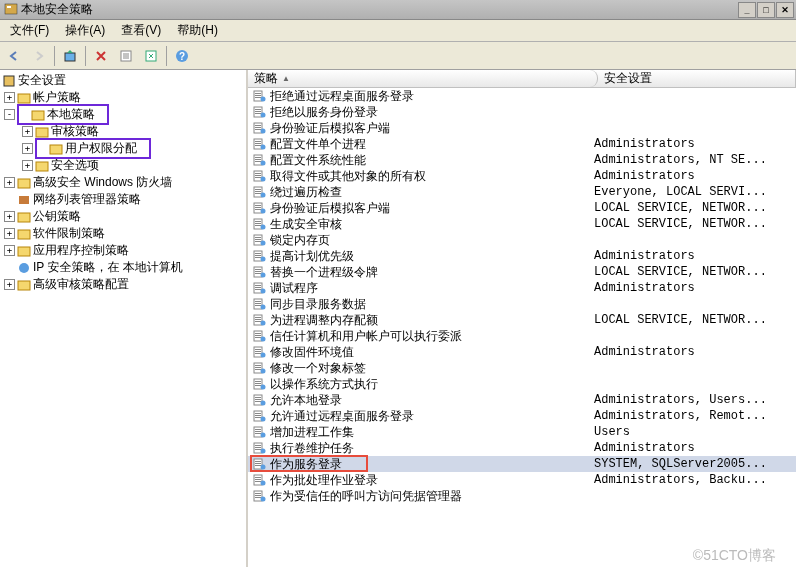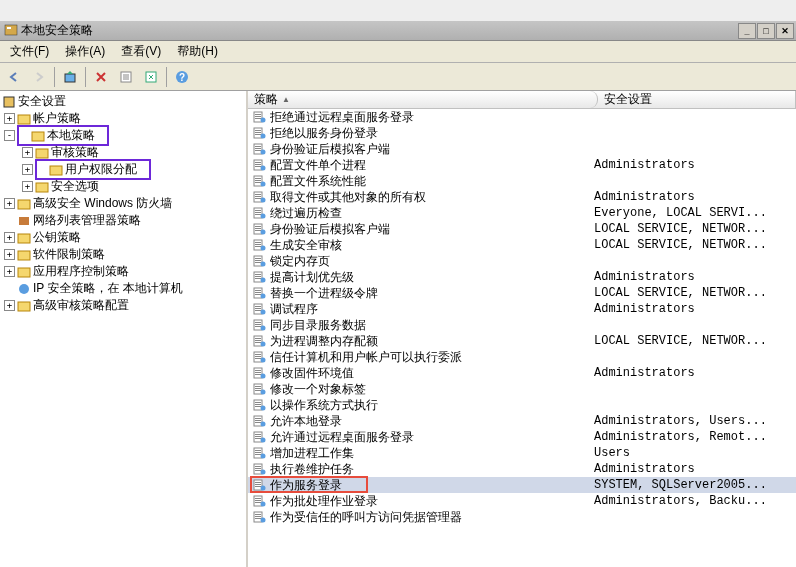--- a/index.html
+++ b/index.html
@@ -1,18 +1,18 @@
 <!DOCTYPE html>
 <html><head>
 <meta charset="utf-8">
 <style>
 * { box-sizing: border-box; margin: 0; padding: 0; font-family: "SimSun", "Microsoft YaHei", sans-serif; }
 body { background: #eee; overflow: hidden; width: 796px; height: 567px; }
 .window { width: 796px; height: 567px; background: #d4d0c8; position: relative; }
-.titlebar { height: 20px; background: linear-gradient(to bottom, #c5c5c5, #b0b0b0); display: flex; align-items: center; padding-left: 4px; border-bottom: 1px solid #888; margin-top: 21px; }
+.titlebar { height: 20px; background: linear-gradient(to bottom, #c5c5c5, #b0b0b0); display: flex; align-items: center; padding-left: 4px; border-bottom: 1px solid #888; }
 .titlebar-icon { width: 14px; height: 14px; display: inline-flex; align-items: center; justify-content: center; margin-right: 3px; }
 .titlebar-text { font-size: 12px; color: #000; flex: 1; }
 .window-buttons { display: flex; }
 .window-btn { width: 18px; height: 16px; margin-right: 1px; background: #d4d0c8; border: 1px solid #888; display: flex; align-items: center; justify-content: center; font-size: 9px; font-weight: bold; cursor: pointer; }
 .window-btn:last-child { margin-right: 2px; }
 .menubar { height: 22px; display: flex; align-items: center; background: #ece9d8; border-bottom: 1px solid #b0b0b0; padding-left: 2px; }
 .menu-item { font-size: 12px; padding: 2px 8px; cursor: pointer; }
 .toolbar { height: 28px; display: flex; align-items: center; background: #ece9d8; border-bottom: 1px solid #a0a0a0; padding-left: 2px; gap: 1px; }
 .tool-sep { width: 1px; height: 20px; background: #a0a0a0; margin: 0 2px; }
 .tool-btn { width: 24px; height: 24px; display: inline-flex; align-items: center; justify-content: center; cursor: pointer; border: 1px solid transparent; }
@@ -341,20 +341,21 @@
                 <svg width="14" height="14">
                   <rect x="2" y="2" width="8" height="10" fill="#fff" stroke="#888"></rect>
                   <rect x="3" y="4" width="6" height="1" fill="#888"></rect>
                   <rect x="3" y="6" width="6" height="1" fill="#888"></rect>
                   <rect x="3" y="8" width="6" height="1" fill="#888"></rect>
                   <circle cx="11" cy="10" r="2.5" fill="#5a9de0"></circle>
                 </svg>
               </span>
               <span>配置文件系统性能</span>
             </div>
+            <div class="cell2">Administrators, NT SE...</div>
           </div>
           <div class="list-row">
             <div class="cell1">
               <span class="row-icon">
                 <svg width="14" height="14">
                   <rect x="2" y="2" width="8" height="10" fill="#fff" stroke="#888"></rect>
                   <rect x="3" y="4" width="6" height="1" fill="#888"></rect>
                   <rect x="3" y="6" width="6" height="1" fill="#888"></rect>
                   <rect x="3" y="8" width="6" height="1" fill="#888"></rect>
                   <circle cx="11" cy="10" r="2.5" fill="#5a9de0"></circle>

